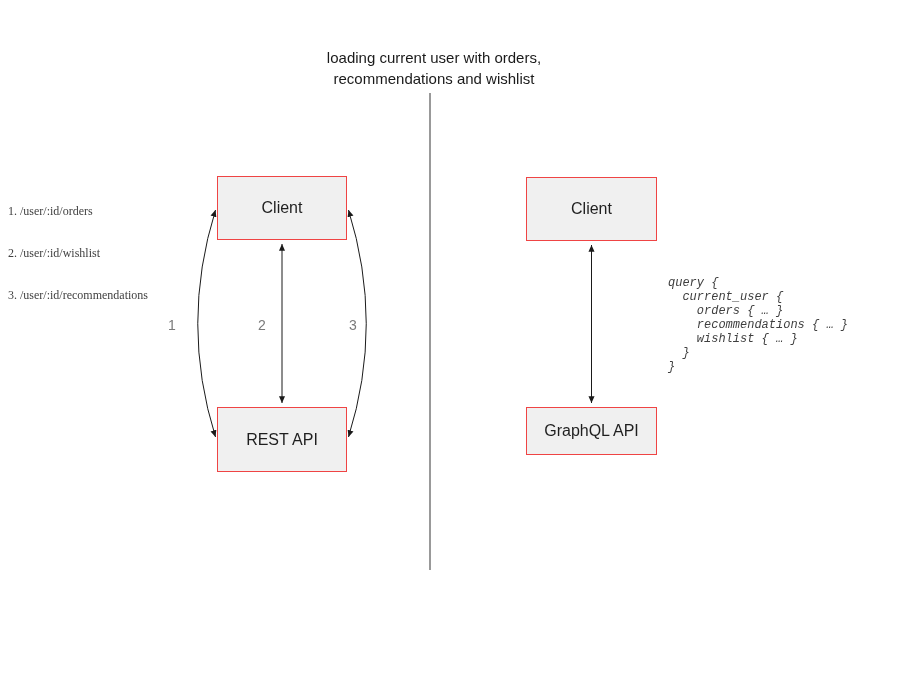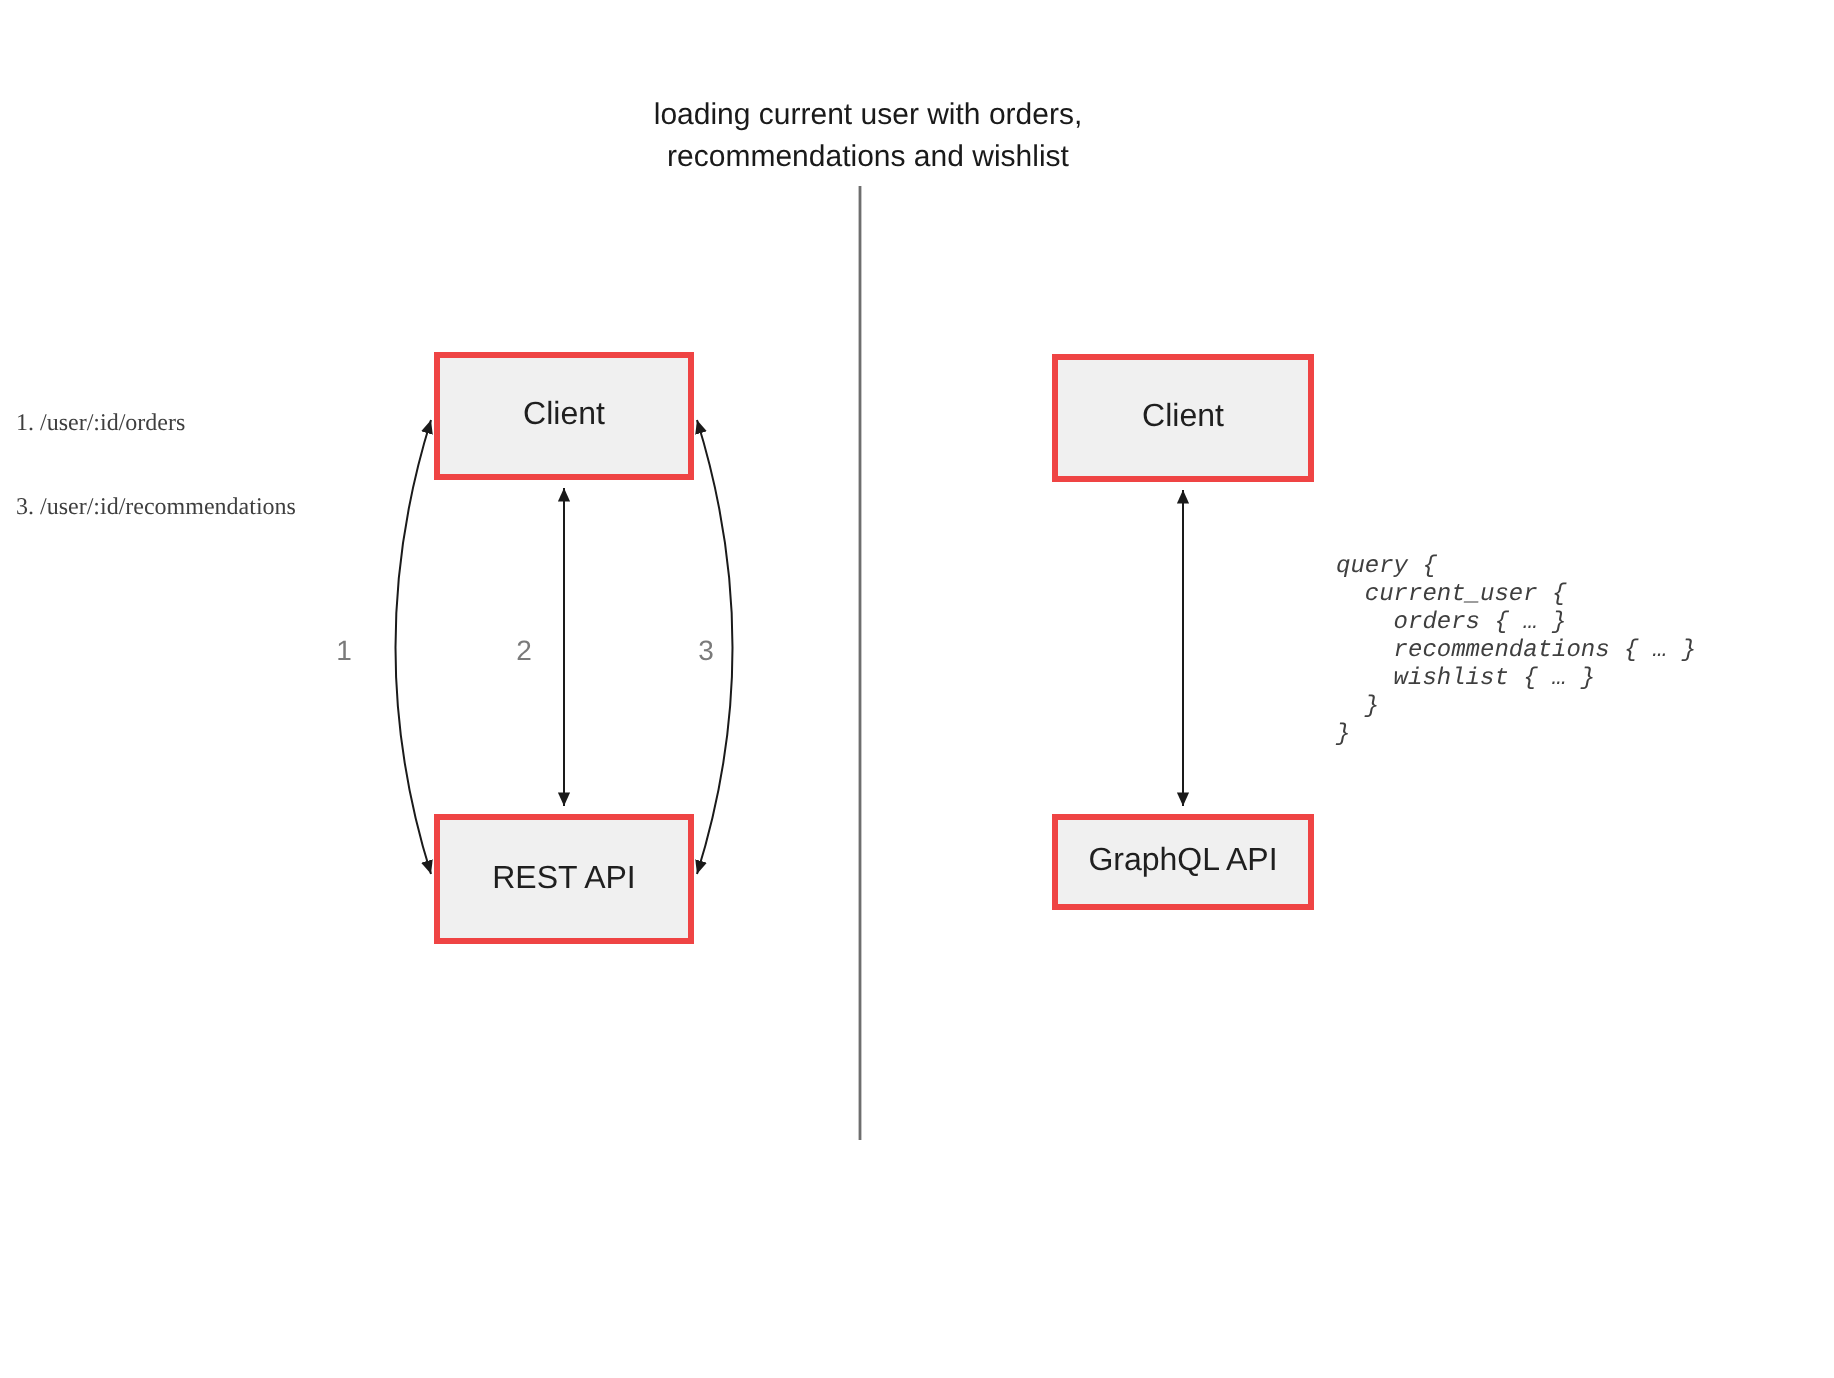--- a/index.html
+++ b/index.html
@@ -33,21 +33,21 @@
   }
   .endpoints { top: 176px; left: 8px; font-family: Liberation Serif, serif; }
   .query { top: 276px; left: 668px; font-style: italic; }
   .node {
     position: absolute;
     box-sizing: border-box;
     display: flex;
     align-items: center;
     justify-content: center;
     background: #f0f0f0;
-    border: 3px solid #ef4444;
+    border: 1px solid #ef4444;
     font-size: 16px;
     color: #1f1f1f;
   }
   .node-rest-client   { left: 217px; top: 176px; width: 130px; height: 64px; }
   .node-rest-api      { left: 217px; top: 407px; width: 130px; height: 65px; }
   .node-gql-client    { left: 526px; top: 177px; width: 131px; height: 64px; }
   .node-gql-api       { left: 526px; top: 407px; width: 131px; height: 48px; }
   .arrow-label {
     position: absolute;
     font-size: 14px;
@@ -69,20 +69,21 @@
 
 <div class="page">
 
   <div class="title">
     <div>loading current user with orders,</div>
     <div>recommendations and wishlist</div>
   </div>
 
   <div class="code endpoints">
     <div>1. /user/:id/orders</div>
+    <div>2. /user/:id/wishlist</div>
     <div>3. /user/:id/recommendations</div>
   </div>
 
   <div class="node node-rest-client">
     <span>Client</span>
   </div>
   <div class="node node-rest-api">
     <span>REST API</span>
   </div>
 

